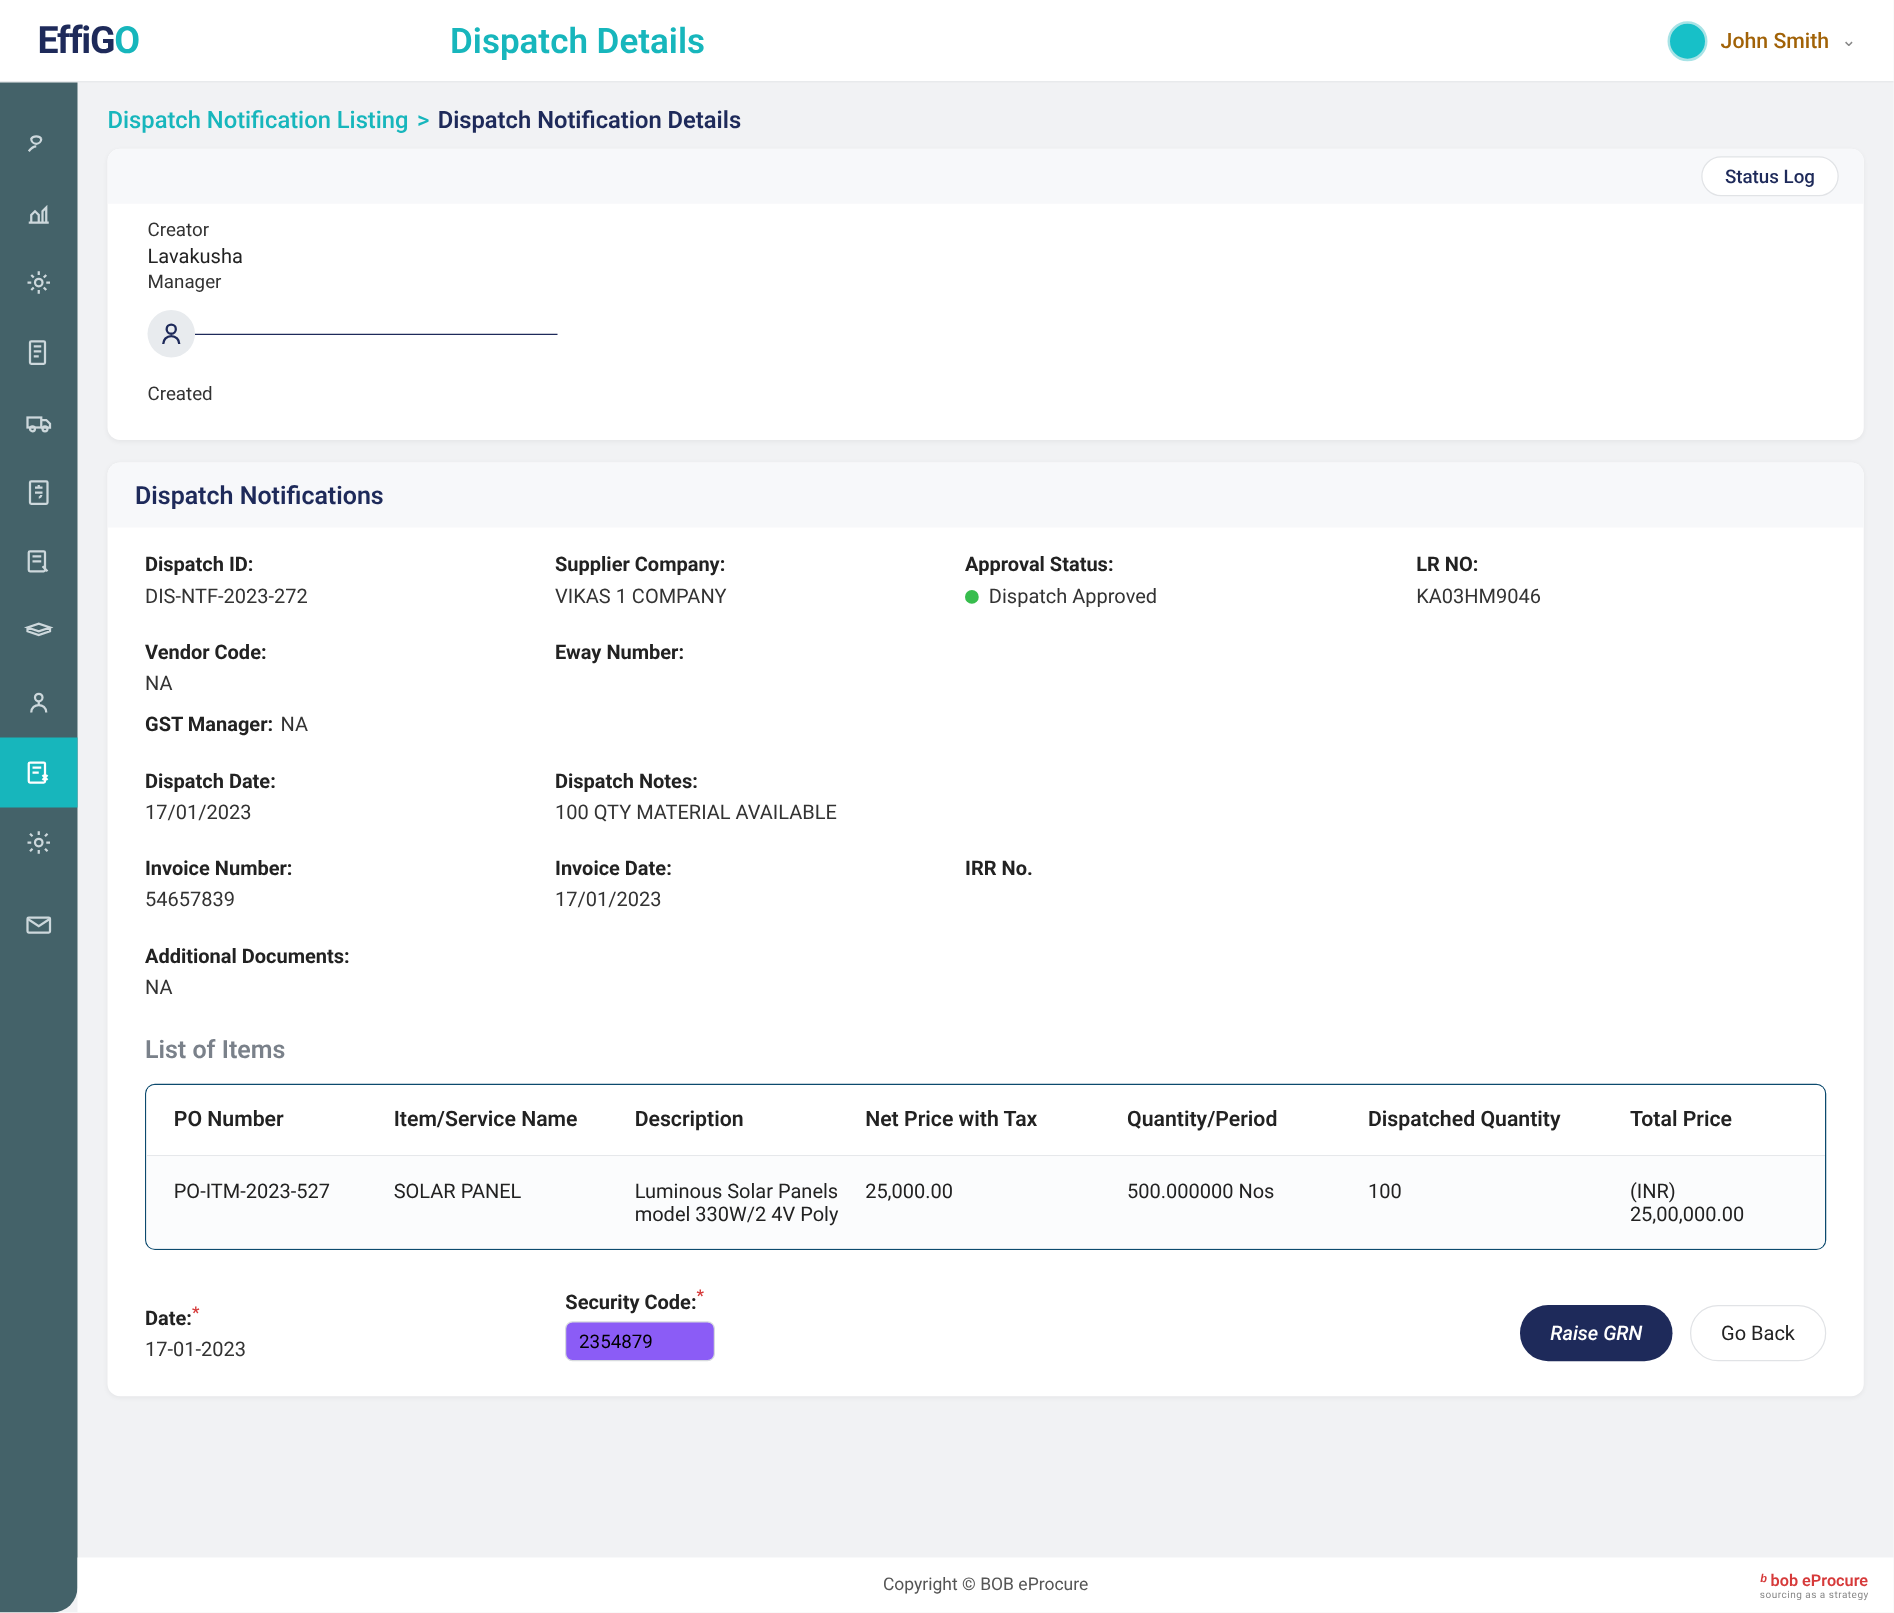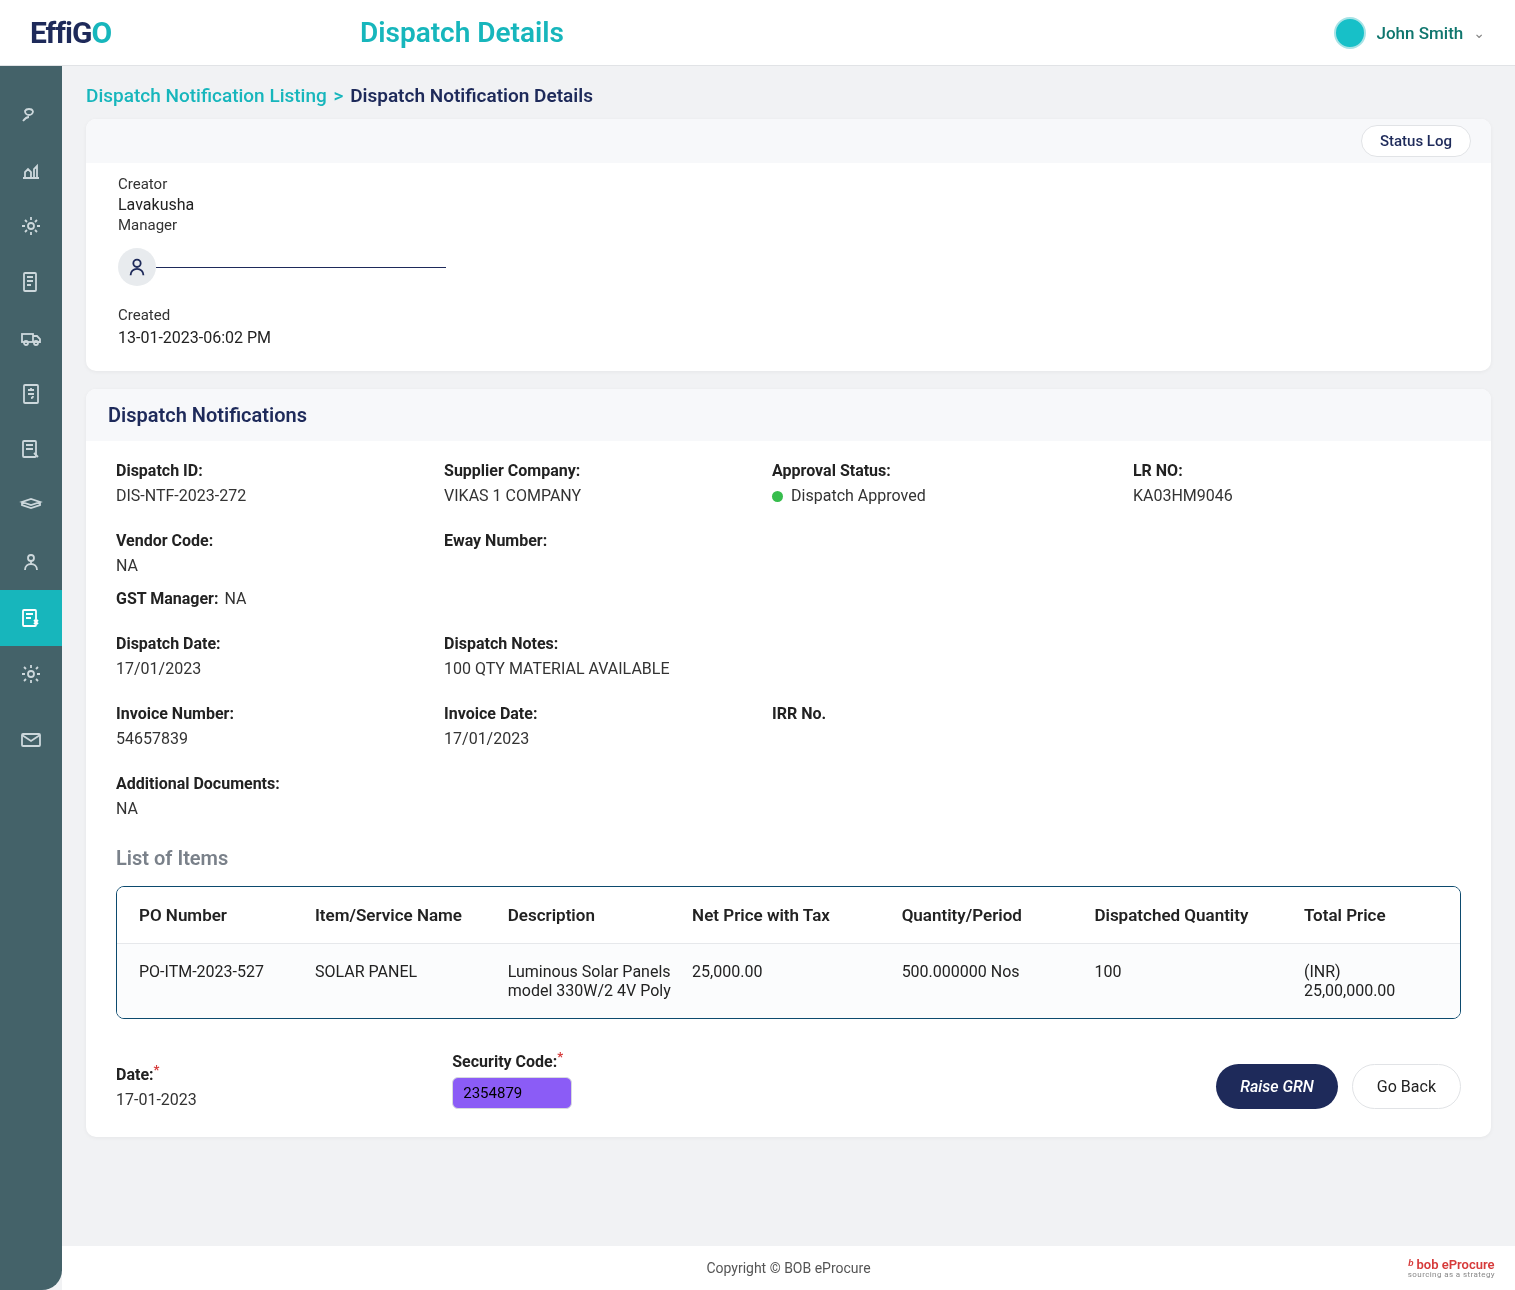--- a/index.html
+++ b/index.html
@@ -35,21 +35,21 @@
     display: flex;
     align-items: center;
     gap: 10px;
     cursor: pointer;
   }
   .avatar-sm {
     width: 32px; height: 32px; border-radius: 50%;
     background: #17c0c8;
     border: 2px solid #a8e3e6;
   }
-  .user-name { font-size: 17px; color: #0f766e; font-weight: 500; }
+  .user-name { font-size: 17px; color: #a16207; font-weight: 500; }
   .chev { color: #888; font-size: 14px; }
 
   
   .sidebar {
     position: absolute;
     top: 66px;
     left: 0;
     width: 62px;
     bottom: 0;
     background: #446269;
@@ -369,21 +369,20 @@
       <div class="progress-line">
         <div class="circle">
           <svg width="22" height="22" viewBox="0 0 24 24" stroke="#1e2a5a" fill="none" stroke-width="2">
               <circle cx="12" cy="8" r="4"></circle>
               <path d="M5 21c0-4 3-7 7-7s7 3 7 7"></path>
             </svg>
         </div>
         <div class="hr"></div>
       </div>
       <div class="c-status">Created</div>
-      <div class="c-date">13-01-2023-06:02 PM</div>
     </div>
   </div>
 
   <div class="card dispatch-card">
     <div class="sec-head">Dispatch Notifications</div>
     <div class="dispatch-body">
 
       <div class="grid4">
         <div class="field">
           <div class="f-label">Dispatch ID:</div>

